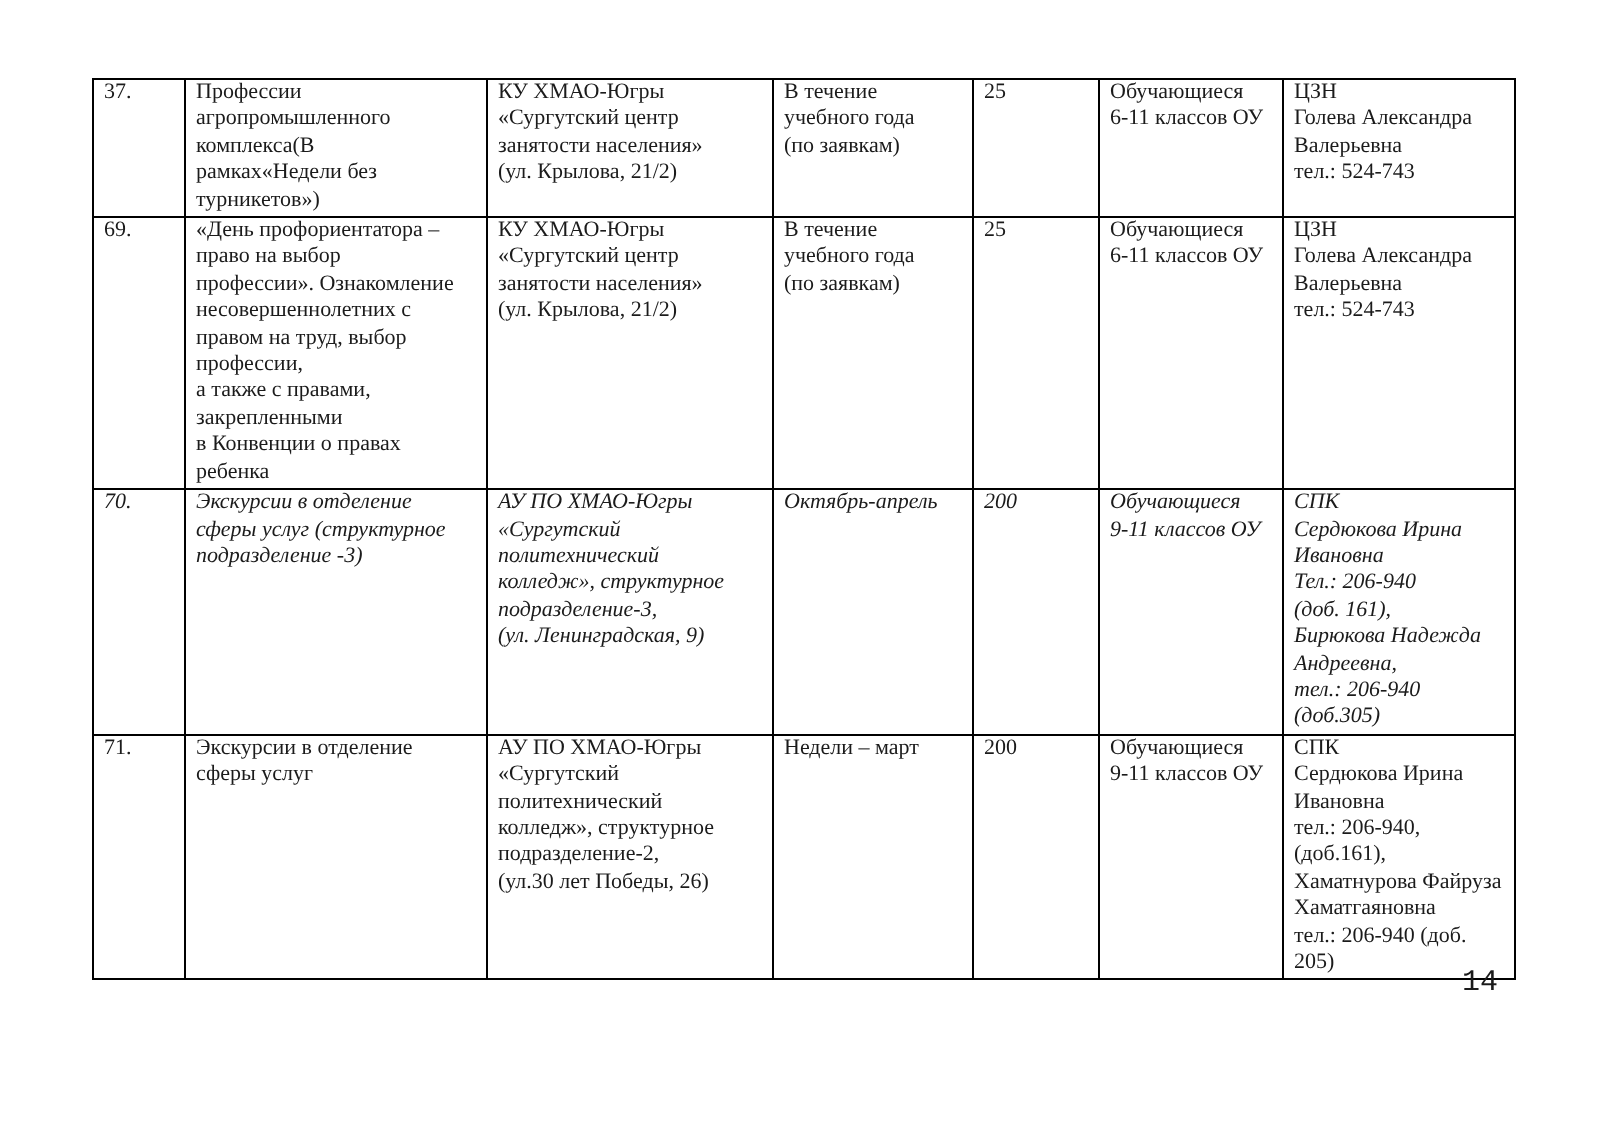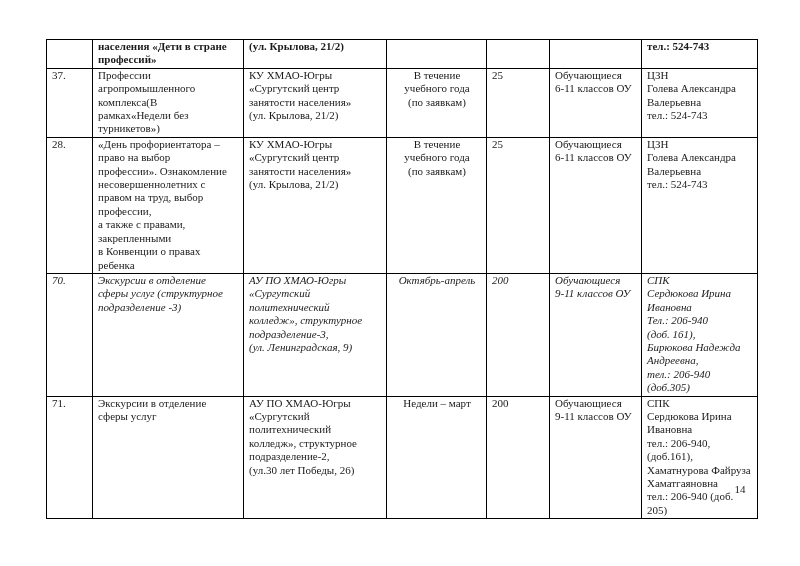--- a/index.html
+++ b/index.html
@@ -16,59 +16,49 @@
   table.doc-table td{
     border:1px solid #000;
     vertical-align:top;
     padding:0px 4px 1px 5px;
     font-size:11px;line-height:13.4px;
     white-space:pre-line;
     overflow:hidden;
     word-wrap:break-word;
   }
   td.c-num{text-align:left;padding-left:9px;}
-  td.c-timing{text-align:center;padding-left:2px;padding-right:2px;}
+  td.c-timing{text-align:left;padding-left:2px;padding-right:2px;}
   td.c-count{}
   tr.cont-row td{font-weight:bold;}
   tr.r-cont{height:28px;}
   tr.r-68{height:65px;}
   tr.r-69{height:134px;}
   tr.r-70{height:104px;font-style:italic;}
   tr.r-71{height:105px;padding-left:40px;}
   .page-number{
     position:absolute;top:483px;left:720px;width:40px;
-    font-size:11px;text-align:center;
+    font-size:15px;text-align:center;font-family:Liberation Mono, monospace;
   }
 </style>
 </head>
 <body>
 
 <div class="page">
 
   <table class="doc-table">
     <colgroup>
       <col style="width:46px">
       <col style="width:151px">
       <col style="width:143px">
       <col style="width:100px">
       <col style="width:63px">
       <col style="width:92px">
       <col style="width:116px">
     </colgroup>
     <tbody>
-      <tr class="cont-row r-cont">
-        <td class="c-num"></td>
-        <td class="c-activity">населения «Дети в стране
-профессий»</td>
-        <td class="c-organizer">(ул. Крылова, 21/2)</td>
-        <td class="c-timing"></td>
-        <td class="c-count"></td>
-        <td class="c-audience"></td>
-        <td class="c-contact">тел.: 524-743</td>
-      </tr>
 
       <tr class="r-68">
         <td class="c-num">37.</td>
         <td class="c-activity">Профессии
 агропромышленного
 комплекса(В
 рамках«Недели без
 турникетов»)</td>
         <td class="c-organizer">КУ ХМАО-Югры
 «Сургутский центр
@@ -80,21 +70,21 @@
         <td class="c-count">25</td>
         <td class="c-audience">Обучающиеся
 6-11 классов ОУ</td>
         <td class="c-contact">ЦЗН
 Голева Александра
 Валерьевна
 тел.: 524-743</td>
       </tr>
 
       <tr class="r-69">
-        <td class="c-num">28.</td>
+        <td class="c-num">69.</td>
         <td class="c-activity">«День профориентатора –
 право на выбор
 профессии». Ознакомление
 несовершеннолетних с
 правом на труд, выбор
 профессии,
 а также с правами,
 закрепленными
 в Конвенции о правах
 ребенка</td>

